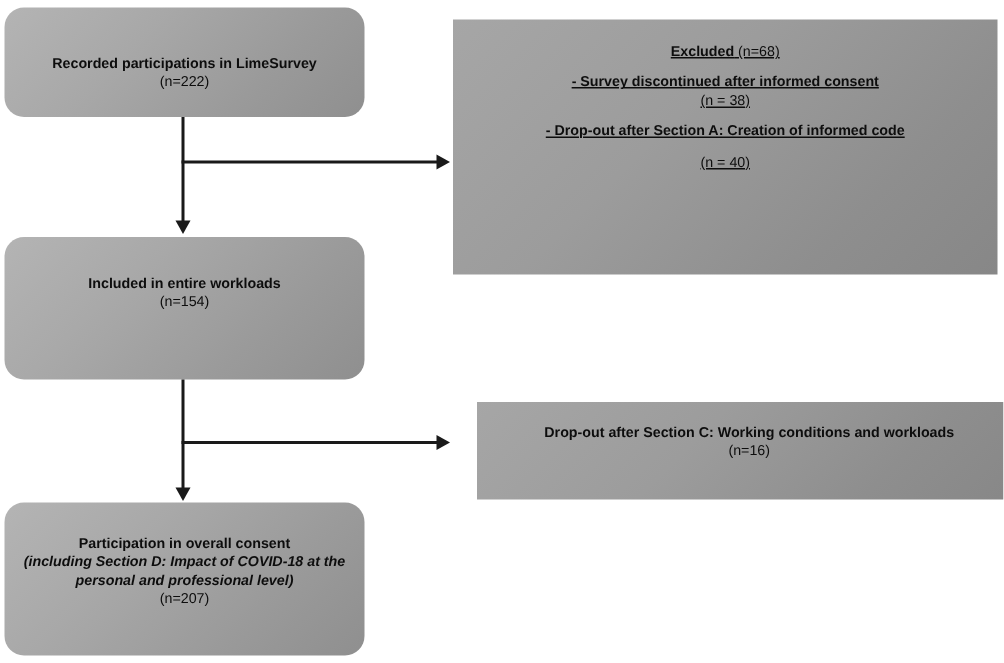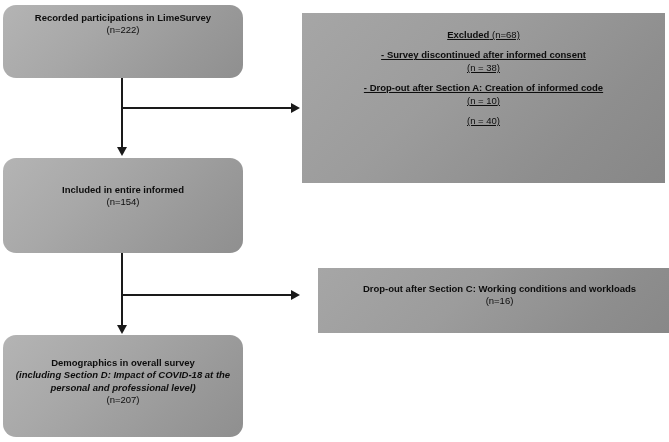--- a/index.html
+++ b/index.html
@@ -65,57 +65,56 @@
     border-bottom: 5px solid transparent;
     border-left: 9px solid #1a1a1a;
   }
 </style>
 </head>
 <body>
 
 <div id="canvas">
 
   <div class="node node-round" style="left:3px; top:5px; width:240px; height:73px;">
-    <div class="txt" style="top:7px; font-size:9.5px;">
+    <div class="txt" style="top:32px; font-size:9.5px;">
       <span class="line b">Recorded participations in LimeSurvey</span>
       <span class="line n">(n=222)</span>
     </div>
   </div>
 
   <div class="node node-rect" style="left:302px; top:13px; width:363px; height:170px;">
     <div class="txt" style="top:16px; font-size:9.5px;text-decoration:underline;">
       <span class="line"><span class="b">Excluded</span><span class="n"> (n=68)</span></span>
       <span class="line gap"></span>
       <span class="line b">- Survey discontinued after informed consent</span>
       <span class="line n">(n = 38)</span>
       <span class="line gap"></span>
       <span class="line b">- Drop-out after Section A: Creation of informed code</span>
-      <span class="line n">(n = 10)</span>
       <span class="line gap"></span>
       <span class="line n">(n = 40)</span>
     </div>
   </div>
 
   <div class="node node-round" style="left:3px; top:158px; width:240px; height:95px;">
     <div class="txt" style="top:26px; font-size:9.5px;">
-      <span class="line b">Included in entire informed</span>
+      <span class="line b">Included in entire workloads</span>
       <span class="line n">(n=154)</span>
     </div>
   </div>
 
   <div class="node node-rect" style="left:318px; top:268px; width:363px; height:65px;text-align:center;">
     <div class="txt" style="top:15px; font-size:9.5px;">
       <span class="line b">Drop-out after Section C: Working conditions and workloads</span>
       <span class="line n">(n=16)</span>
     </div>
   </div>
 
   <div class="node node-round" style="left:3px; top:335px; width:240px; height:102px;">
     <div class="txt" style="top:22px; font-size:9.5px;">
-      <span class="line b">Demographics in overall survey</span>
+      <span class="line b">Participation in overall consent</span>
       <span class="line i">(including Section D: Impact of COVID-18 at the</span>
       <span class="line i">personal and professional level)</span>
       <span class="line n">(n=207)</span>
     </div>
   </div>
 
   <div class="vline" style="left:121px; top:78px; height:71px;"></div>
   <div class="arrow-down" style="left:117px; top:147px;"></div>
   <div class="hline" style="left:121px; top:107px; width:172px;"></div>
   <div class="arrow-right" style="left:291px; top:103px;"></div>

